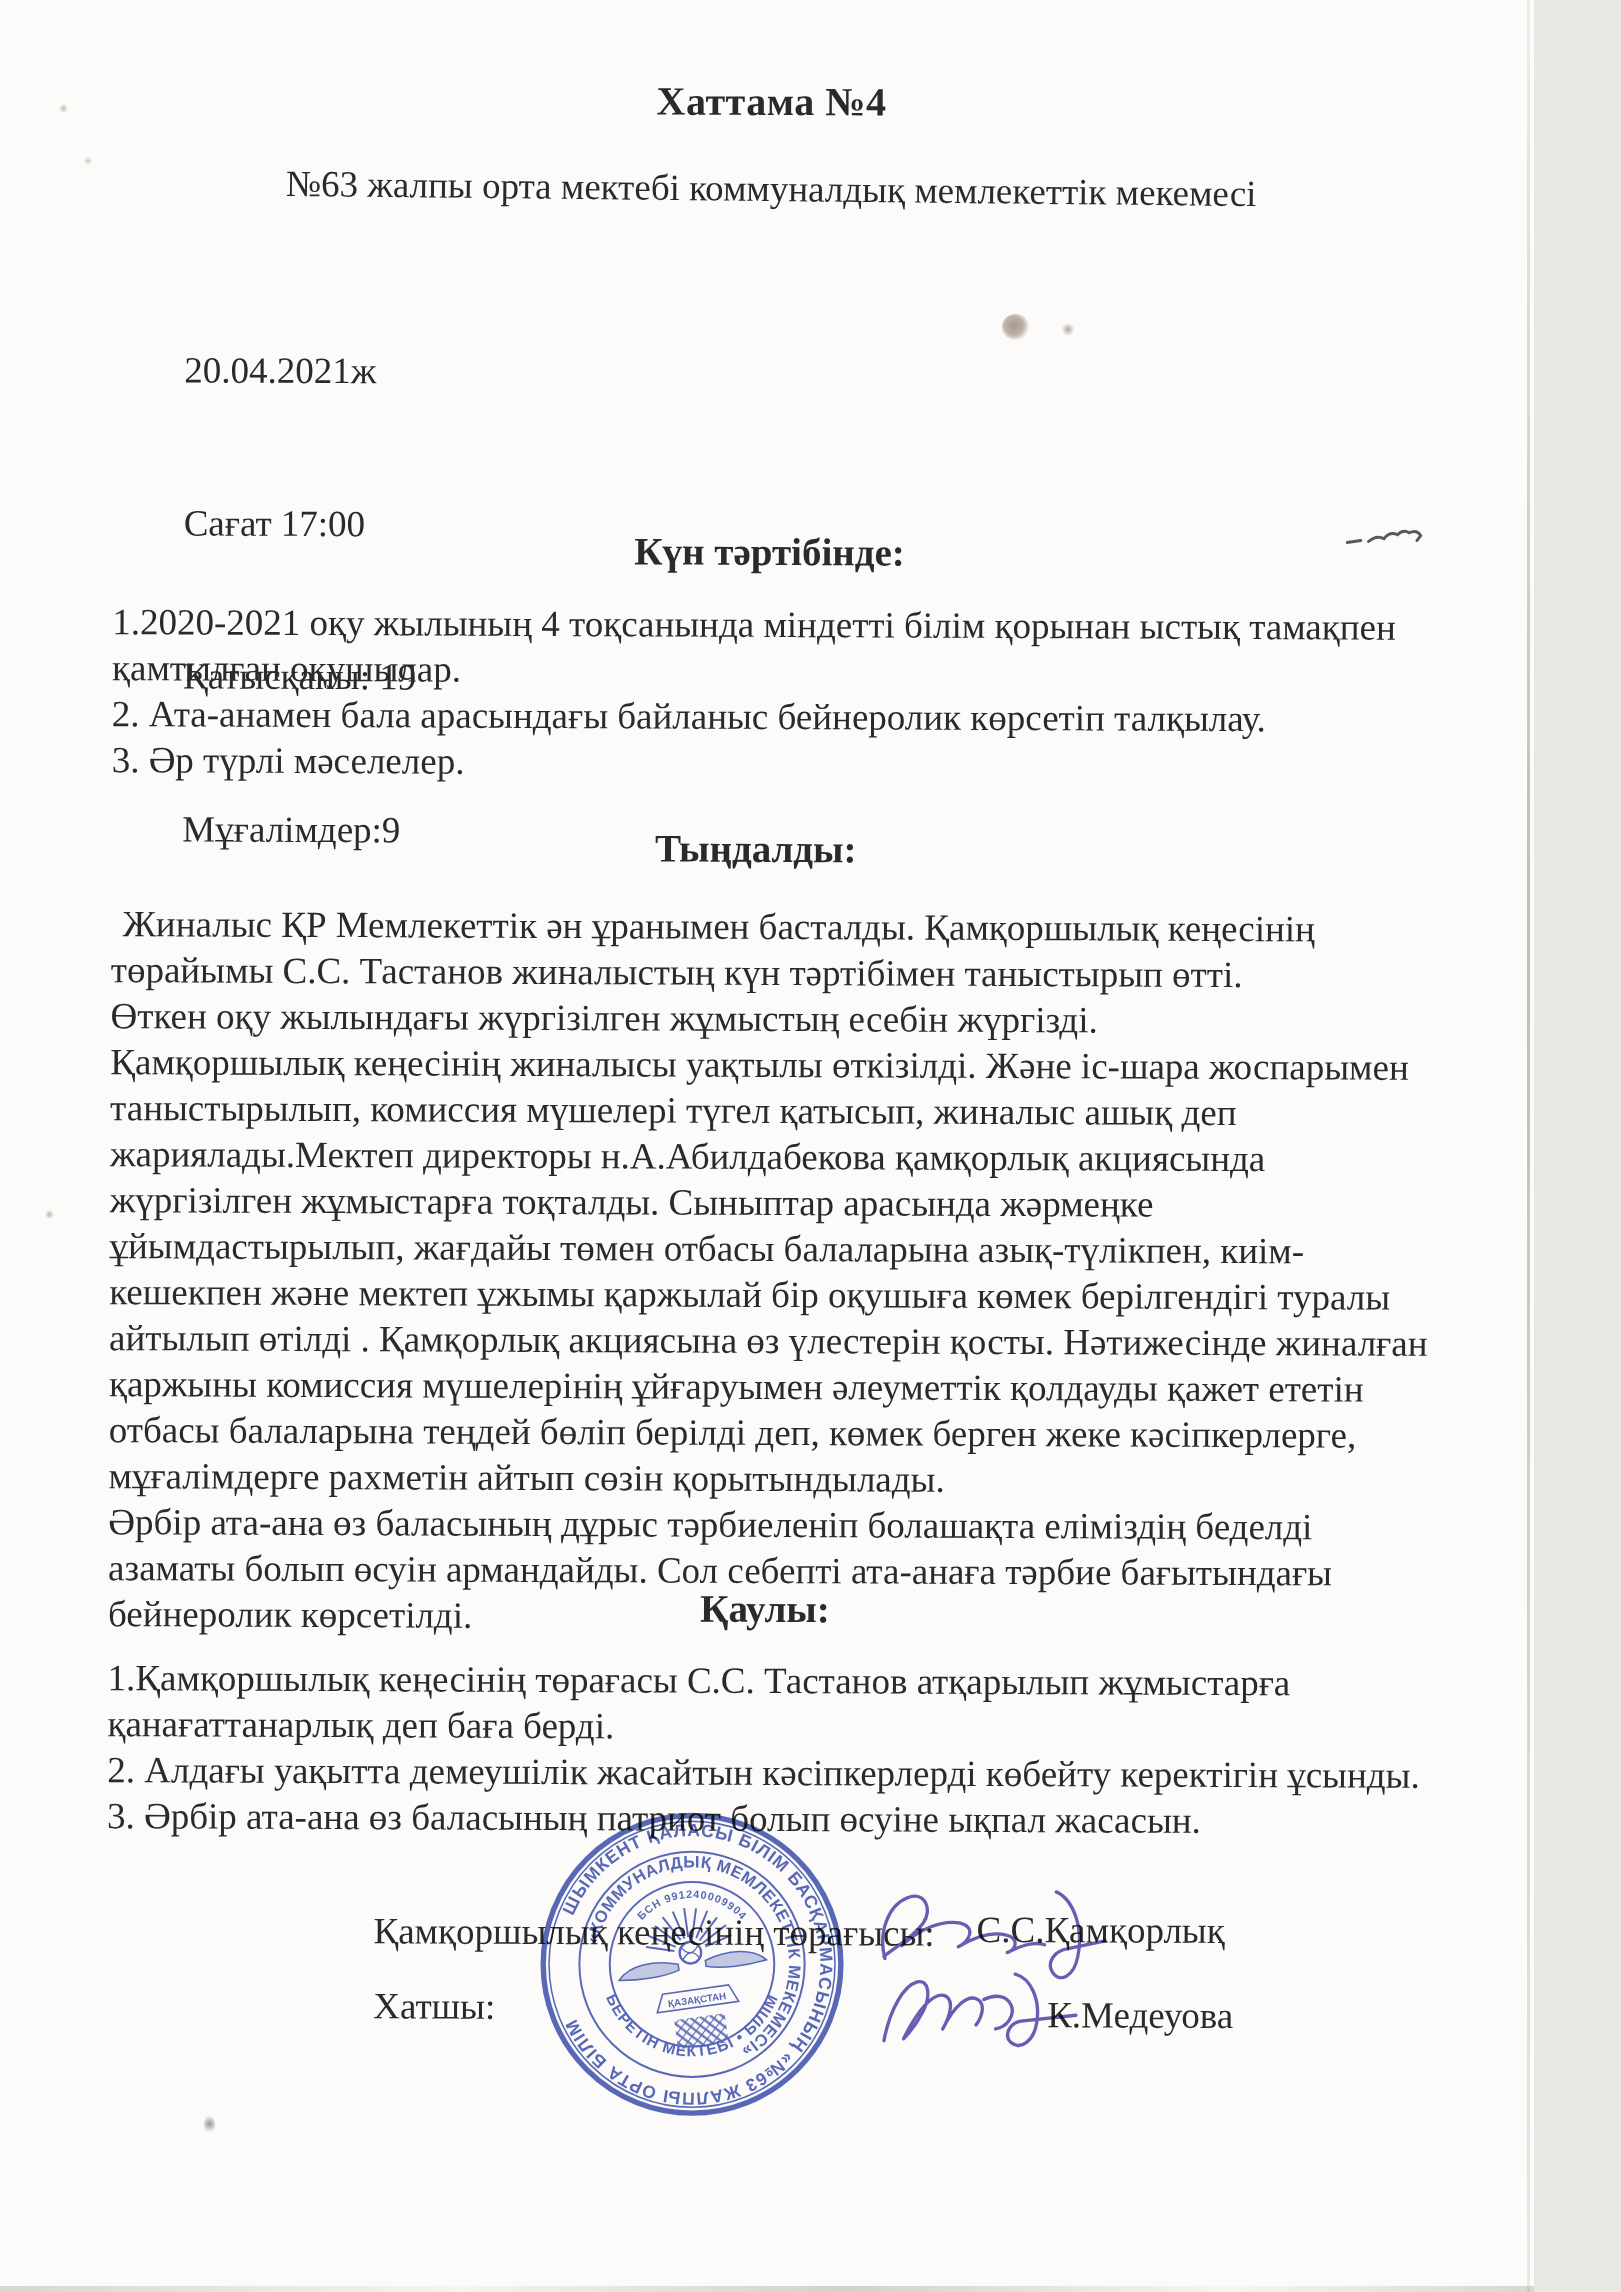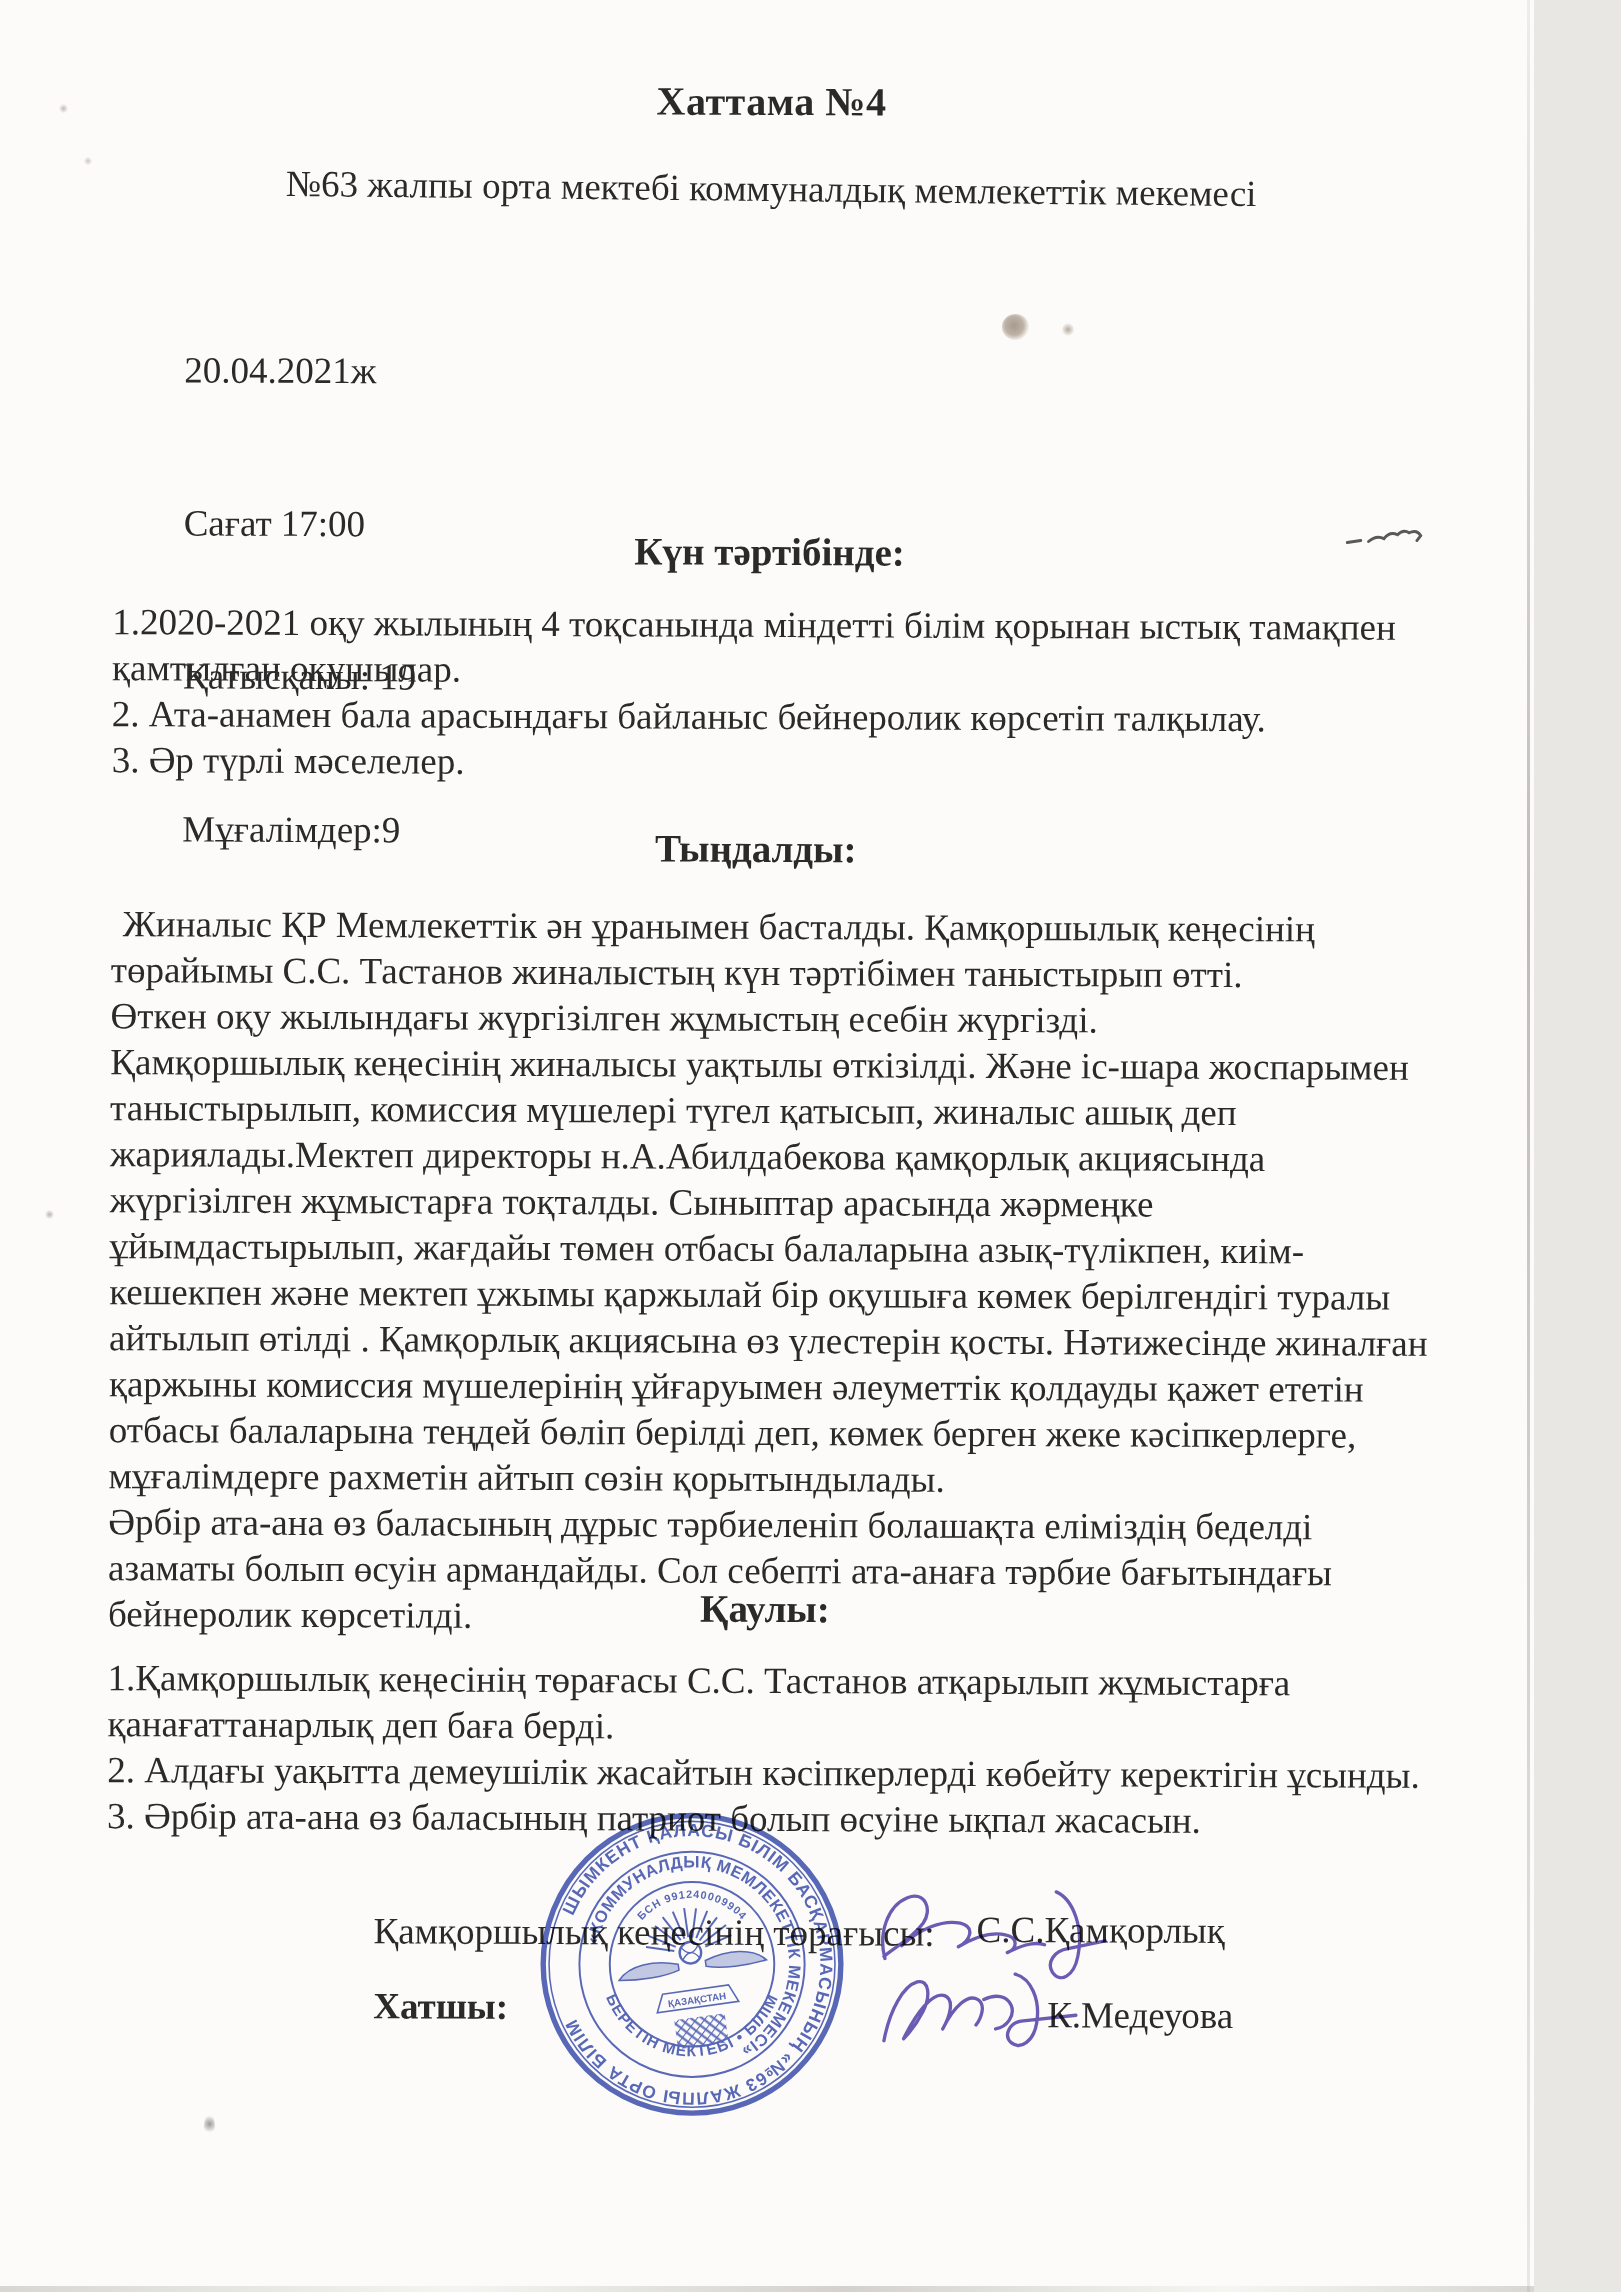--- a/index.html
+++ b/index.html
@@ -31,21 +31,21 @@
   .textblock{position:absolute;left:110px;right:100px;font-size:37px;line-height:46px;}
   .agenda-list{top:602px;}
   .heard-body{top:904px;}
   .heard-body p{margin:0;}
   .heard-body p.first{text-indent:11.8px;}
   .resolution-list{top:1658px;right:90px;}
   .sig-label{position:absolute;font-size:37px;white-space:nowrap;}
   .sig-name{position:absolute;font-size:37px;white-space:nowrap;}
   .sig1-label{left:377px;top:1911px;}
   .sig1-name{left:980px;top:1907px;}
-  .sig2-label{left:377px;top:1986px;font-weight:bold;}
+  .sig2-label{left:377px;top:1986px;}
   .sig2-name{left:1051px;top:1992px;}
   .ink-overlay{
     position:absolute;left:0;top:1745px;width:1621px;height:470px;
     mix-blend-mode:multiply;pointer-events:none;
   }
   .stamp-text{font-family:"Liberation Sans","DejaVu Sans",sans-serif;font-weight:bold;fill:#3e52b0;}
   
   .speck{position:absolute;border-radius:50%;}
   .speck-a{left:1002px;top:314px;width:27.4px;height:25.5px;
     background:radial-gradient(circle at 45% 45%, #a79a8d 0%, #bdb2a6 45%, rgba(189,178,166,0) 75%);}

